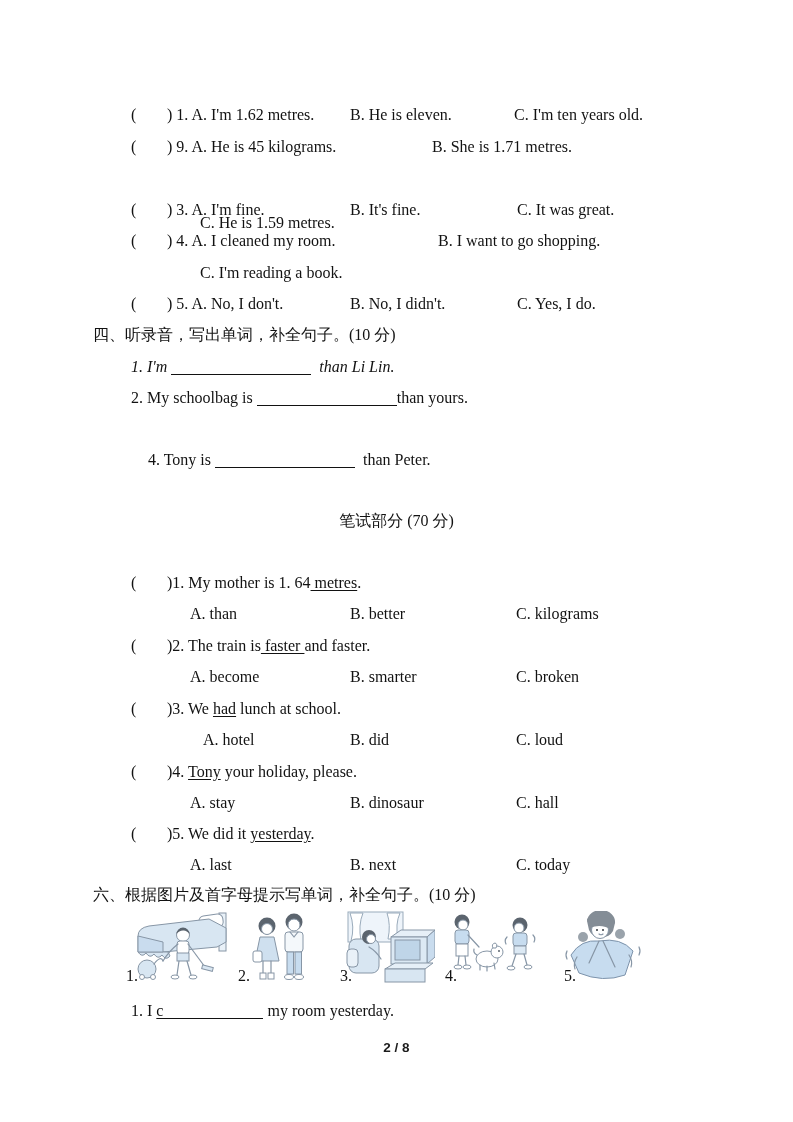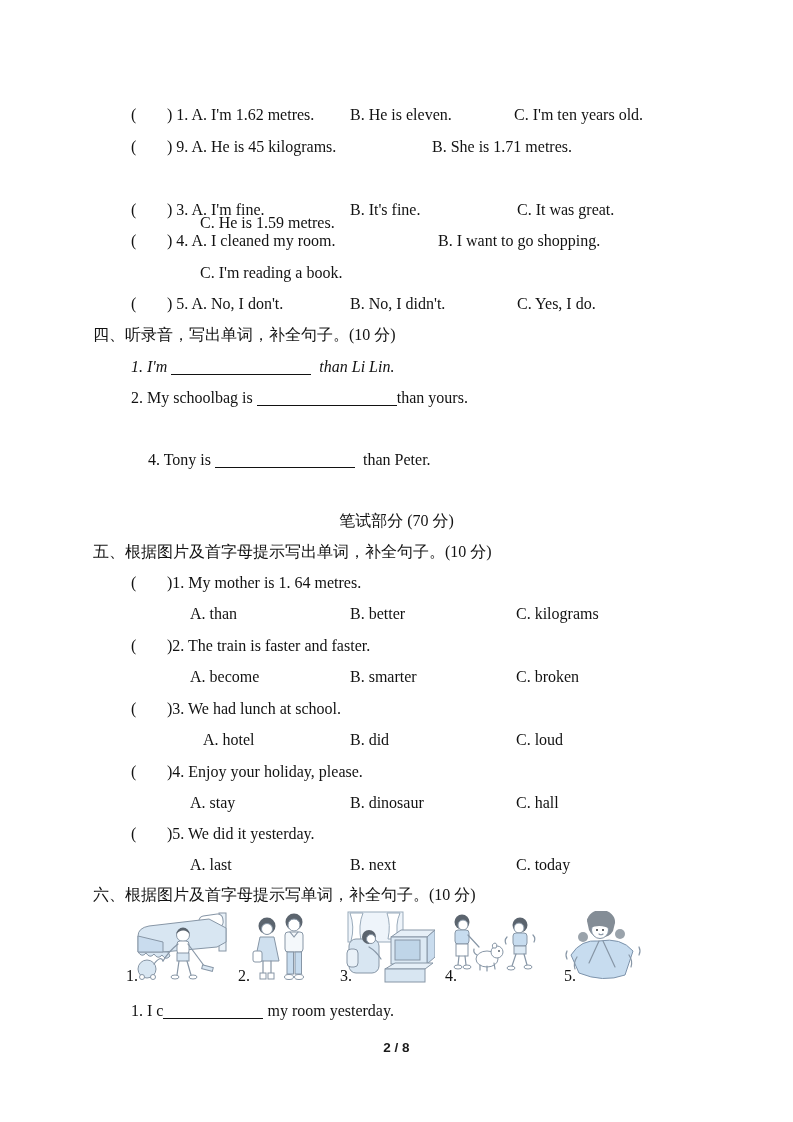--- a/index.html
+++ b/index.html
@@ -3,21 +3,21 @@
 <meta charset="utf-8">
 <style>
   html,body { margin:0; padding:0; background:#ffffff; }
   .page {
     position:relative; width:793px; height:1122px; background:#ffffff;
     font-family:"Liberation Serif", serif; font-size:16px; color:#121212;
     overflow:hidden;
   }
   .ln { position:absolute; white-space:pre; line-height:19px; }
   .part { position:absolute; white-space:pre; }
-  .u { text-underline-offset:2px; }
+  .u { text-decoration:underline; text-underline-offset:2px; }
   .blank { display:inline-block; width:140px; height:1px;
            border-bottom:1px solid #121212; vertical-align:-3px; }
   .blank-sm { width:100px; }
   .center { left:50%; transform:translateX(-50%); }
   .footer { position:absolute; font-family:"Liberation Sans", sans-serif;
             font-weight:bold; font-size:13.5px; color:#1c1c1c; }
   .pic { position:absolute; }
   .piclabel { position:absolute; white-space:pre; }
   svg .ol { fill:none; stroke:#8796a6; stroke-width:1.2; stroke-linecap:round; stroke-linejoin:round; }
 </style>
@@ -41,32 +41,31 @@
   <span class="ln" style="left:131px; top:294px;"><span class="part" style="left:0">(</span><span class="part" style="left:36px">) 5. A. No, I don't.</span><span class="part" style="left:219px">B. No, I didn't.</span><span class="part" style="left:386px">C. Yes, I do.</span></span>
 
   <span class="ln" style="left:93px; top:325px;">四、听录音，写出单词，补全句子。(10 分)</span>
 
   <span class="ln" style="left:131px; top:357px;font-style:italic;"><span>1. I'm </span><span class="blank"></span><span>  than Li Lin.</span></span>
   <span class="ln" style="left:131px; top:388px;"><span>2. My schoolbag is </span><span class="blank"></span><span>than yours.</span></span>
   <span class="ln" style="left:148px; top:450px;"><span>4. Tony is </span><span class="blank"></span><span>  than Peter.</span></span>
 
   <span class="ln center" style="top:511px;">笔试部分 (70 分)</span>
 
-  <span class="ln" style="left:93px; top:542px;">五、根据图片及首字母提示写出单词，补全句子。(10 分)</span>
 
   <span class="ln" style="left:131px; top:573px;"><span class="part" style="left:0">(</span><span class="part" style="left:36px"><span>)1. My mother is 1. 64</span><span class="u"> metres</span><span>.</span></span></span>
   <span class="ln" style="left:190px; top:604px;"><span class="part" style="left:0">A. than</span><span class="part" style="left:160px">B. better</span><span class="part" style="left:326px">C. kilograms</span></span>
 
   <span class="ln" style="left:131px; top:636px;"><span class="part" style="left:0">(</span><span class="part" style="left:36px"><span>)2. The train is</span><span class="u"> faster </span><span>and faster.</span></span></span>
   <span class="ln" style="left:190px; top:667px;"><span class="part" style="left:0">A. become</span><span class="part" style="left:160px">B. smarter</span><span class="part" style="left:326px">C. broken</span></span>
 
   <span class="ln" style="left:131px; top:699px;"><span class="part" style="left:0">(</span><span class="part" style="left:36px"><span>)3. We </span><span class="u">had</span><span> lunch at school.</span></span></span>
   <span class="ln" style="left:190px; top:730px;"><span class="part" style="left:13px">A. hotel</span><span class="part" style="left:160px">B. did</span><span class="part" style="left:326px">C. loud</span></span>
 
-  <span class="ln" style="left:131px; top:762px;"><span class="part" style="left:0">(</span><span class="part" style="left:36px"><span>)4. </span><span class="u">Enjoy</span><span> your holiday, please.</span></span></span>
+  <span class="ln" style="left:131px; top:762px;"><span class="part" style="left:0">(</span><span class="part" style="left:36px"><span>)4. </span><span class="u">Tony</span><span> your holiday, please.</span></span></span>
   <span class="ln" style="left:190px; top:793px;"><span class="part" style="left:0">A. stay</span><span class="part" style="left:160px">B. dinosaur</span><span class="part" style="left:326px">C. hall</span></span>
 
   <span class="ln" style="left:131px; top:824px;"><span class="part" style="left:0">(</span><span class="part" style="left:36px"><span>)5. We did it </span><span class="u">yesterday</span><span>.</span></span></span>
   <span class="ln" style="left:190px; top:855px;"><span class="part" style="left:0">A. last</span><span class="part" style="left:160px">B. next</span><span class="part" style="left:326px">C. today</span></span>
 
   <span class="ln" style="left:93px; top:885px;">六、根据图片及首字母提示写单词，补全句子。(10 分)</span>
 
   <svg class="pic" style="left:133px; top:909px;" width="102" height="78" viewBox="0 0 102 78">
     <rect x="86" y="4" width="7" height="38" fill="#e9f1f8" stroke="#8796a6"></rect>
     <rect x="66" y="6" width="24" height="13" rx="5" fill="#ffffff" stroke="#8796a6" transform="rotate(-8 78 12)"></rect>

